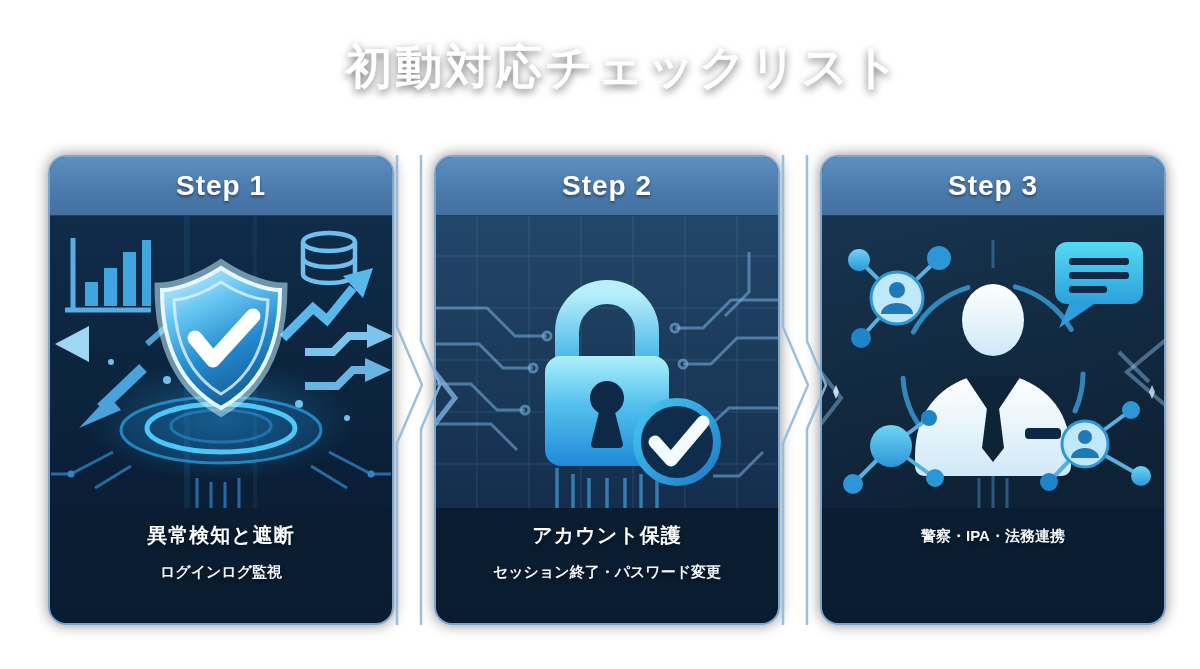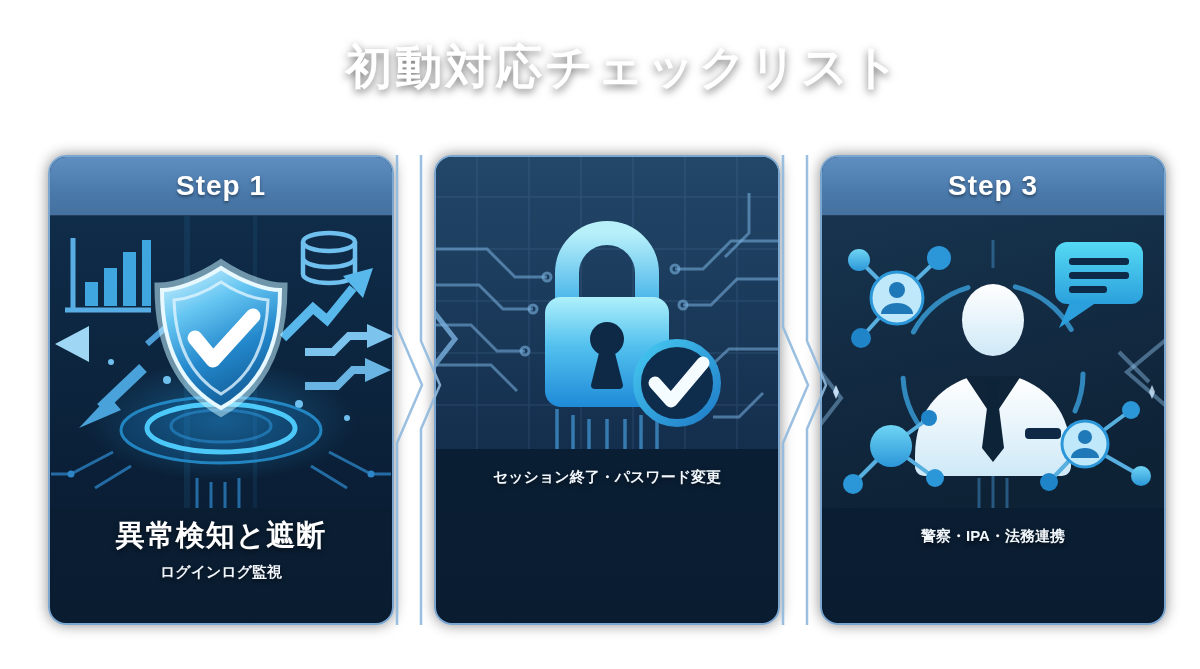--- a/index.html
+++ b/index.html
@@ -31,21 +31,21 @@
     background:linear-gradient(180deg,#5f8ec0 0%,#4a79ab 60%,#44719f 100%);
     border-bottom:1px solid rgba(8,22,40,.65);
     display:flex;align-items:center;justify-content:center;
     color:#fff;font-size:28px;font-weight:800;
     text-shadow:0 2px 3px rgba(0,0,0,.4);letter-spacing:1px;
   }
   .illustration{flex:0 0 292px;height:292px;display:block;}
   .illustration svg{display:block;width:100%;height:100%;}
   .card-text{flex:1 1 auto;text-align:center;padding-top:9px;}
   .card-heading{
-    color:#fff;font-size:29px;font-weight:800;line-height:36px;
+    color:#fff;font-size:20px;font-weight:800;line-height:36px;
     text-shadow:0 2px 5px rgba(0,0,0,.55);letter-spacing:1px;
   }
   .card-subheading{
     color:#f2f7fc;font-size:15px;font-weight:700;line-height:27px;margin-top:5px;
     text-shadow:0 2px 4px rgba(0,0,0,.55);
   }
   .card-gap{flex:0 0 40px;position:relative;}
   .card-gap svg{position:absolute;top:0;left:0;overflow:visible;}
 </style>
 </head>
@@ -153,20 +153,23 @@
   <div class="card-gap">
     <svg width="40" height="470" viewBox="0 0 40 470">
       <g fill="none" stroke="#8fb8dd" stroke-width="2.5" stroke-linejoin="round" stroke-opacity="0.9">
         <path d="M3,0 V172 L28,230 L3,288 V470"></path>
         <path d="M27,0 V186 L46,230 L27,274 V470"></path>
       </g>
     </svg>
   </div>
 
   <div class="step-card">
+    <div class="step-header">
+      <span>Step 2</span>
+    </div>
     <div class="illustration">
       <svg viewBox="0 0 348 292" preserveAspectRatio="xMidYMid slice">
         <defs>
           <linearGradient id="c2bg" x1="0" y1="0" x2="0" y2="1">
             <stop offset="0" stop-color="#224769"></stop>
               <stop offset="1" stop-color="#142e4d"></stop>
           </linearGradient>
           <linearGradient id="c2lock" x1="0" y1="0" x2="0" y2="1">
             <stop offset="0" stop-color="#aef0fb"></stop>
               <stop offset="0.45" stop-color="#52c0ee"></stop>
@@ -213,20 +216,21 @@
         <rect x="112" y="140" width="124" height="110" rx="16" fill="url(#c2lock)"></rect>
         <circle cx="174" cy="182" r="17" fill="#0d2946"></circle>
         <path d="M167,192 L158,228 a4,4 0 0 0 4,4 H186 a4,4 0 0 0 4,-4 L181,192 Z" fill="#0d2946"></path>
 
         <circle cx="244" cy="226" r="40" fill="#0e2c4c"></circle>
         <circle cx="244" cy="226" r="40" fill="none" stroke="url(#c2ring)" stroke-width="8"></circle>
         <path d="M222,226 L238,244 L270,206" fill="none" stroke="#f4fcff" stroke-width="13" stroke-linecap="round" stroke-linejoin="round"></path>
       </svg>
     </div>
     <div class="card-text">
+      <div class="card-heading">アカウント保護</div>
       <div class="card-subheading">セッション終了・パスワード変更</div>
     </div>
   </div>
 
   <div class="card-gap">
     <svg width="40" height="470" viewBox="0 0 40 470">
       <g fill="none" stroke="#8fb8dd" stroke-width="2.5" stroke-linejoin="round" stroke-opacity="0.9">
         <path d="M3,0 V172 L28,230 L3,288 V470"></path>
         <path d="M27,0 V186 L46,230 L27,274 V470"></path>
       </g>

